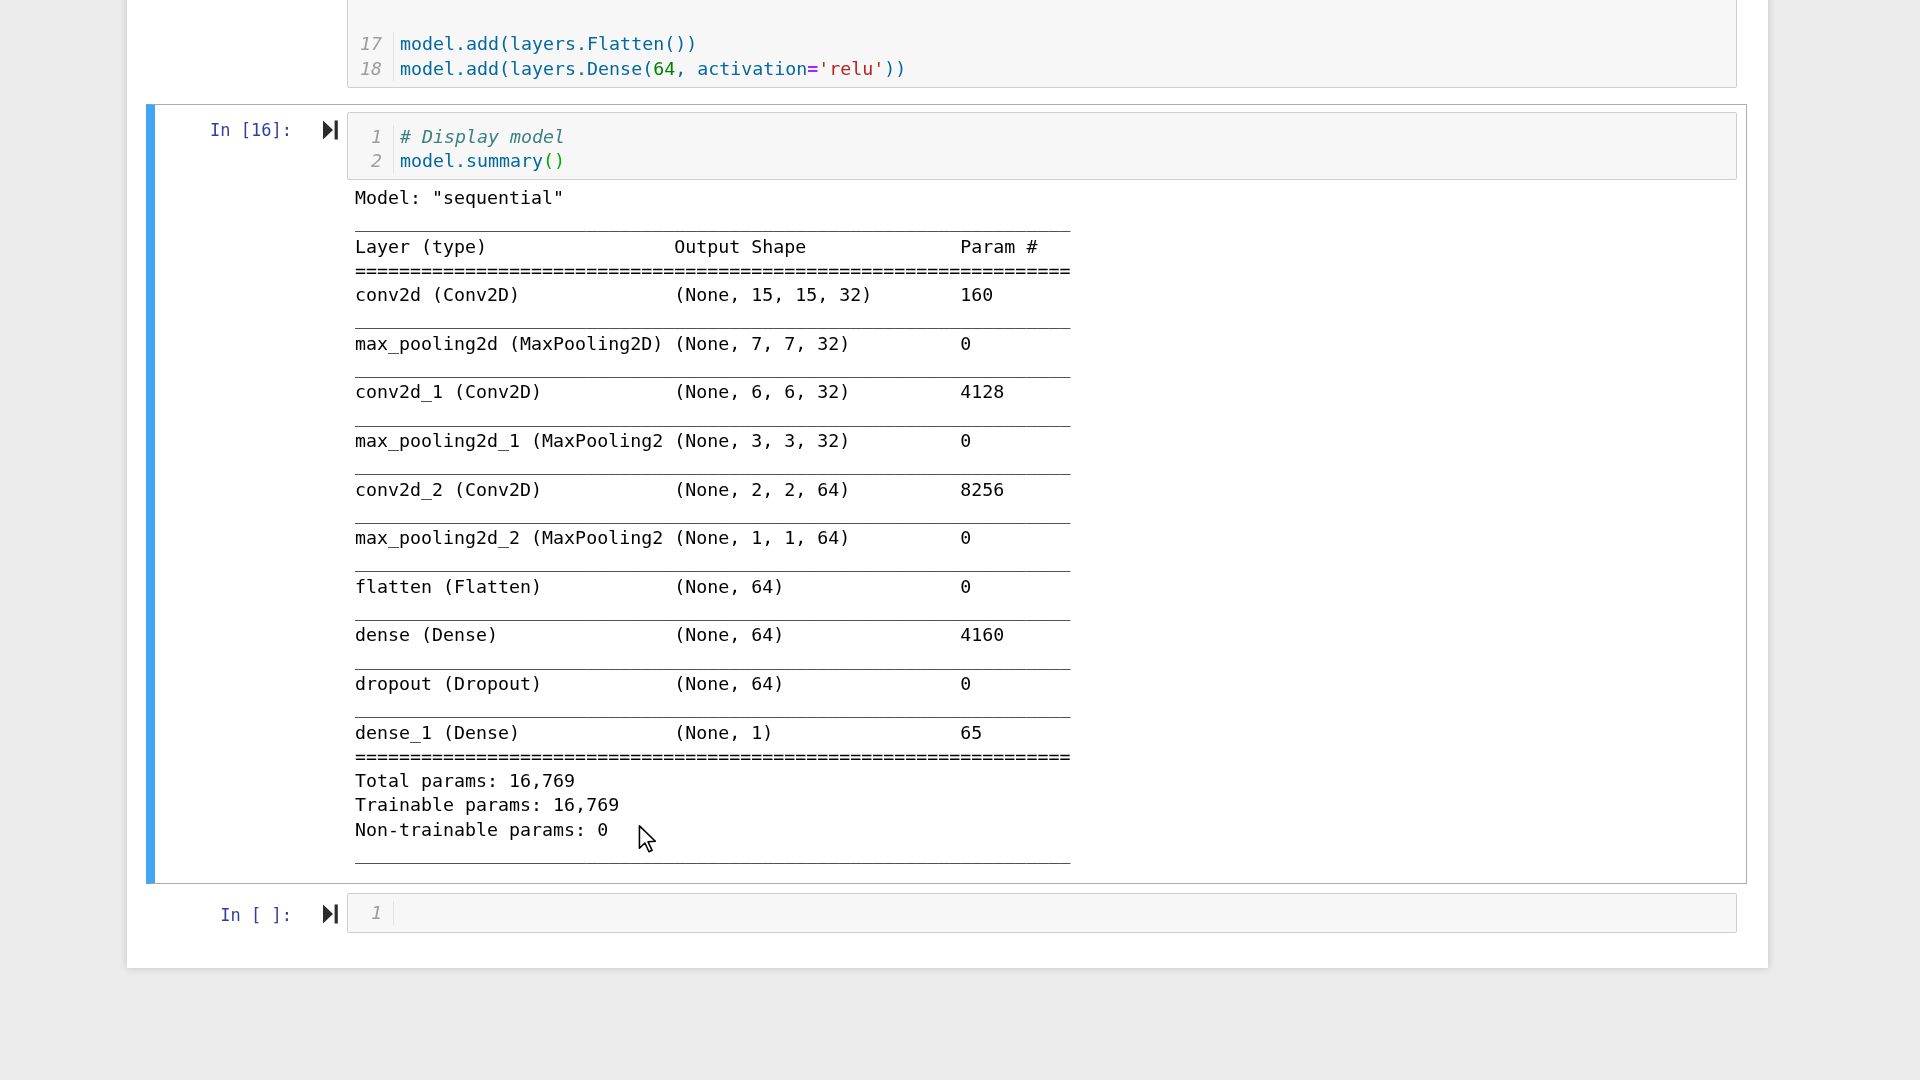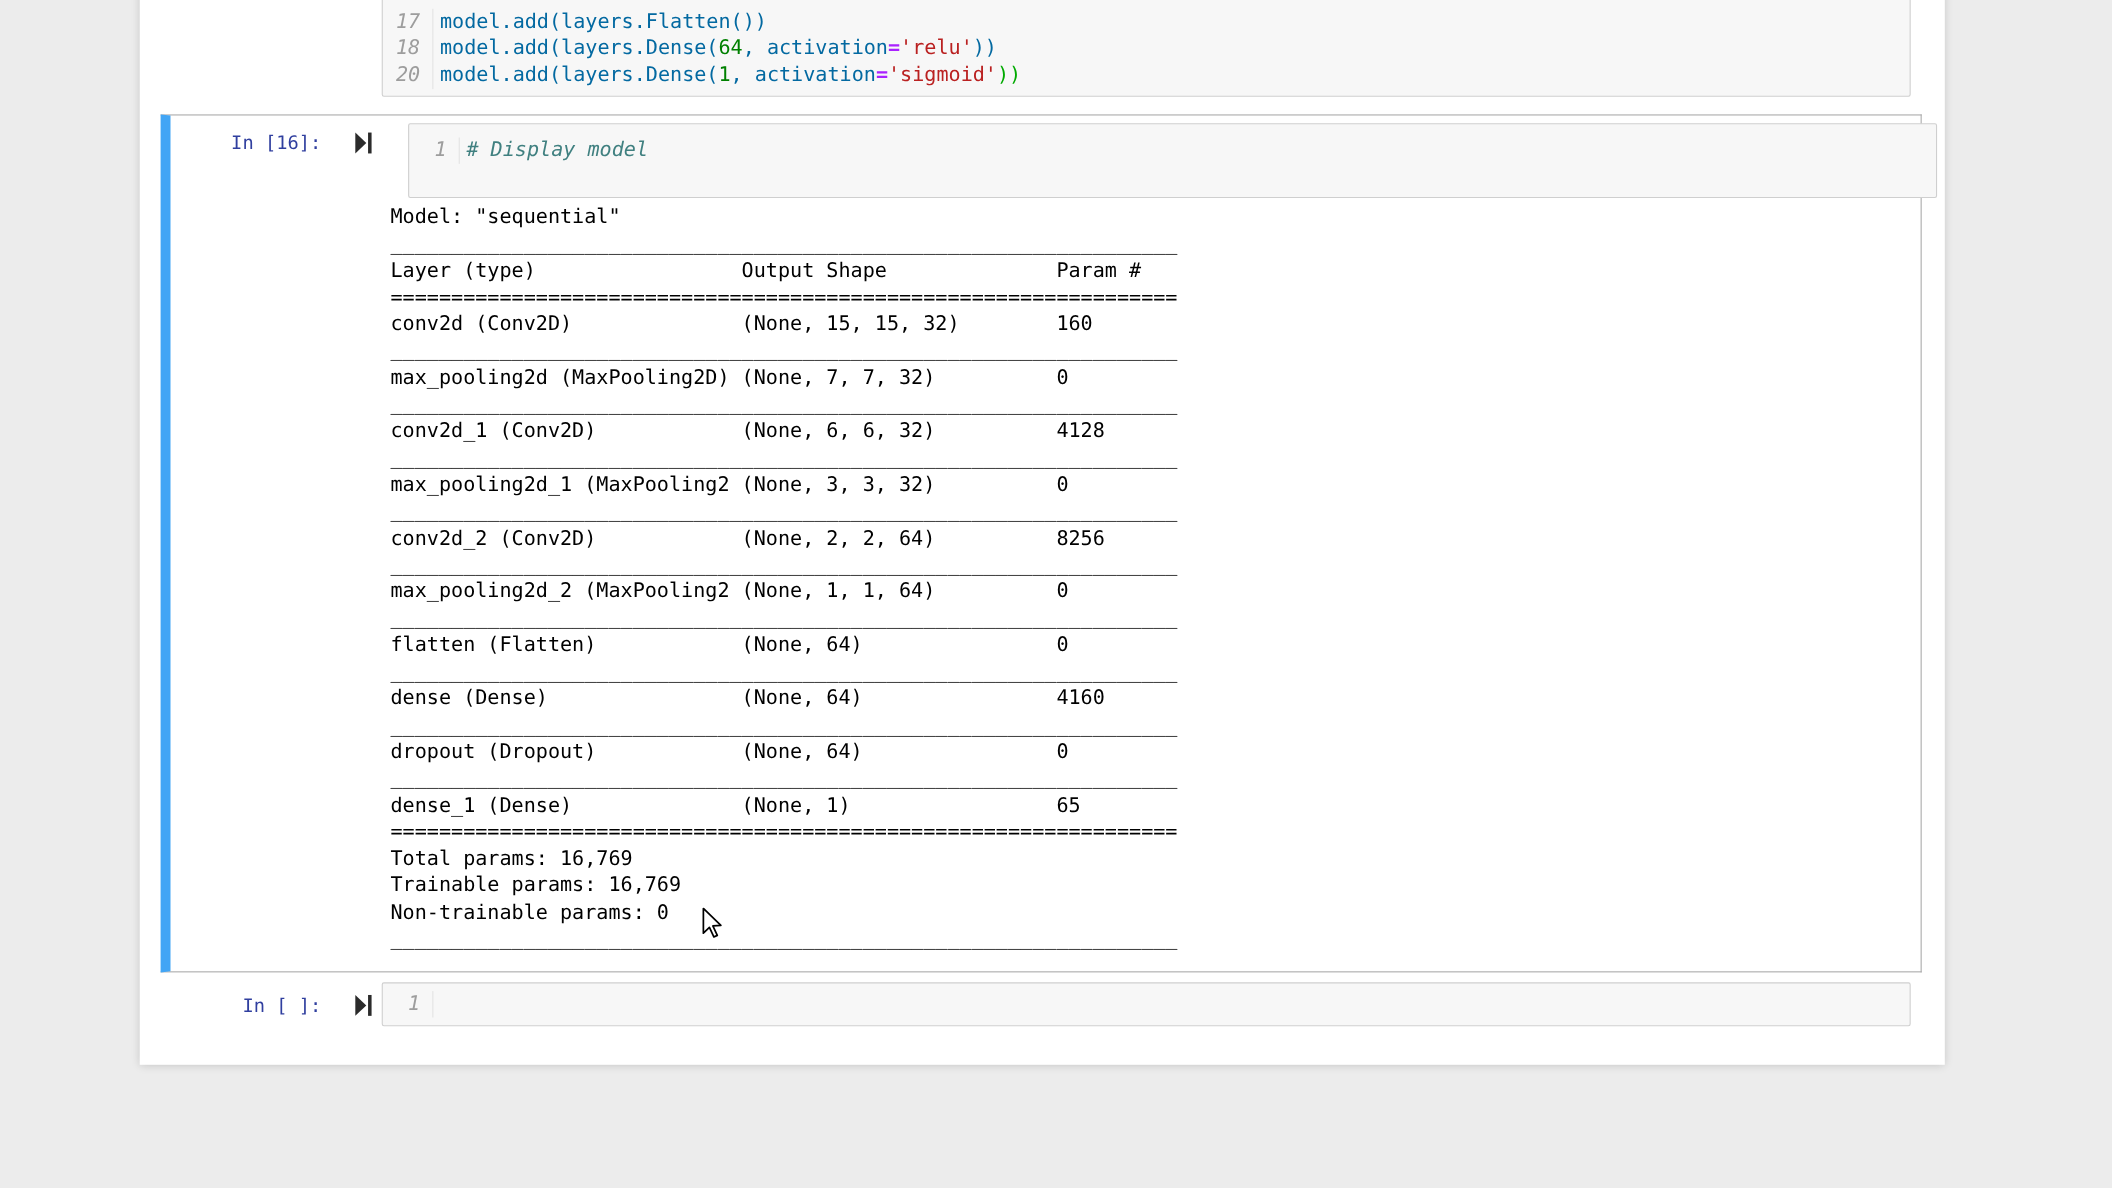--- a/index.html
+++ b/index.html
@@ -23,52 +23,52 @@
   
   .cell0-box{left:347px;top:-50px;width:1390px;height:138px;}
   .bottom-anchor{position:absolute;left:0;right:0;bottom:0;padding-bottom:6px;}
   .bottom-anchor .ln{border-right:1px solid #e3e3e3;}
   
   .cell-selected{position:absolute;left:146px;top:104px;width:1601px;height:780px;box-sizing:border-box;
                  border:1px solid #ababab;border-left:9px solid var(--c-selbar,#42A5F5);}
   .prompt{position:absolute;color:var(--c-prompt,#303F9F);font-size:17px;line-height:24px;
           text-align:right;white-space:pre;}
   .runicon{position:absolute;width:17px;height:20px;}
-  .cell1-box{left:192px;top:7px;width:1390px;height:68px;margin-left:24px;}
+  .cell1-box{left:192px;top:7px;width:1390px;height:68px;}
   .pad-cell1{padding-top:12px;padding-bottom:5px;}
   .pad-cell3{padding-top:7px;padding-bottom:5px;}
   .output{position:absolute;left:200px;top:81px;margin:0;font-family:"DejaVu Sans Mono",monospace;
           font-size:18.3px;line-height:24.3px;color:#000;white-space:pre;}
   
   .cell3-box{left:347px;top:893px;width:1390px;height:40px;}
   .cursor{position:absolute;left:638px;top:825px;}
 </style>
 </head>
 <body>
 
 <div class="stage" style="--bg: #ececec; --c-prompt: #303F9F; --c-selbar: #42A5F5; --c-num: #008000; --c-str: #BA2121; --c-op: #AA22FF; --c-comment: #408080; --c-bracket: #00AA00;">
   <div class="page"></div>
 
   <div class="input-box cell0-box">
     <div class="bottom-anchor">
         <div class="row"><span class="ln">17</span><span class="codeline"><span class="tok-plain">model.add(layers.Flatten())</span></span></div>
         <div class="row"><span class="ln">18</span><span class="codeline"><span class="tok-plain">model.add(layers.Dense(</span><span class="tok-num">64</span><span class="tok-plain">, activation</span><span class="tok-op">=</span><span class="tok-str">'relu'</span><span class="tok-plain">))</span></span></div>
-        <div class="row"><span class="ln">20</span><span class="codeline"><span class="tok-plain">model.add(layers.Dense(</span><span class="tok-num">1</span><span class="tok-plain">, activation</span><span class="tok-op">=</span><span class="tok-str">'sigmoid'</span><span class="tok-bracket">))</span></span></div>
       </div>
   </div>
 
   <div class="cell-selected">
     <div class="prompt" style="left:51px;top:13px;width:86px;">In [16]:</div>
     <svg class="runicon" style="left:167px;top:15px;" viewBox="0 0 17 20">
       <path d="M1 0.5 L11 10 L1 19.5 Z" fill="#2b2b2b"></path>
       <rect x="12.6" y="0.5" width="3.2" height="19" fill="#2b2b2b"></rect>
     </svg>
     <div class="input-box cell1-box">
       <div class="pad-cell1">
           <div class="row"><span class="ln">1</span><span class="codeline"><span class="tok-comment"># Display model</span></span></div>
+          <div class="row"><span class="ln">2</span><span class="codeline"><span class="tok-plain">model.summary</span><span class="tok-bracket">()</span></span></div>
         </div>
     </div>
     <pre class="output">Model: "sequential"
 _________________________________________________________________
 Layer (type)                 Output Shape              Param #   
 =================================================================
 conv2d (Conv2D)              (None, 15, 15, 32)        160       
 _________________________________________________________________
 max_pooling2d (MaxPooling2D) (None, 7, 7, 32)          0         
 _________________________________________________________________

